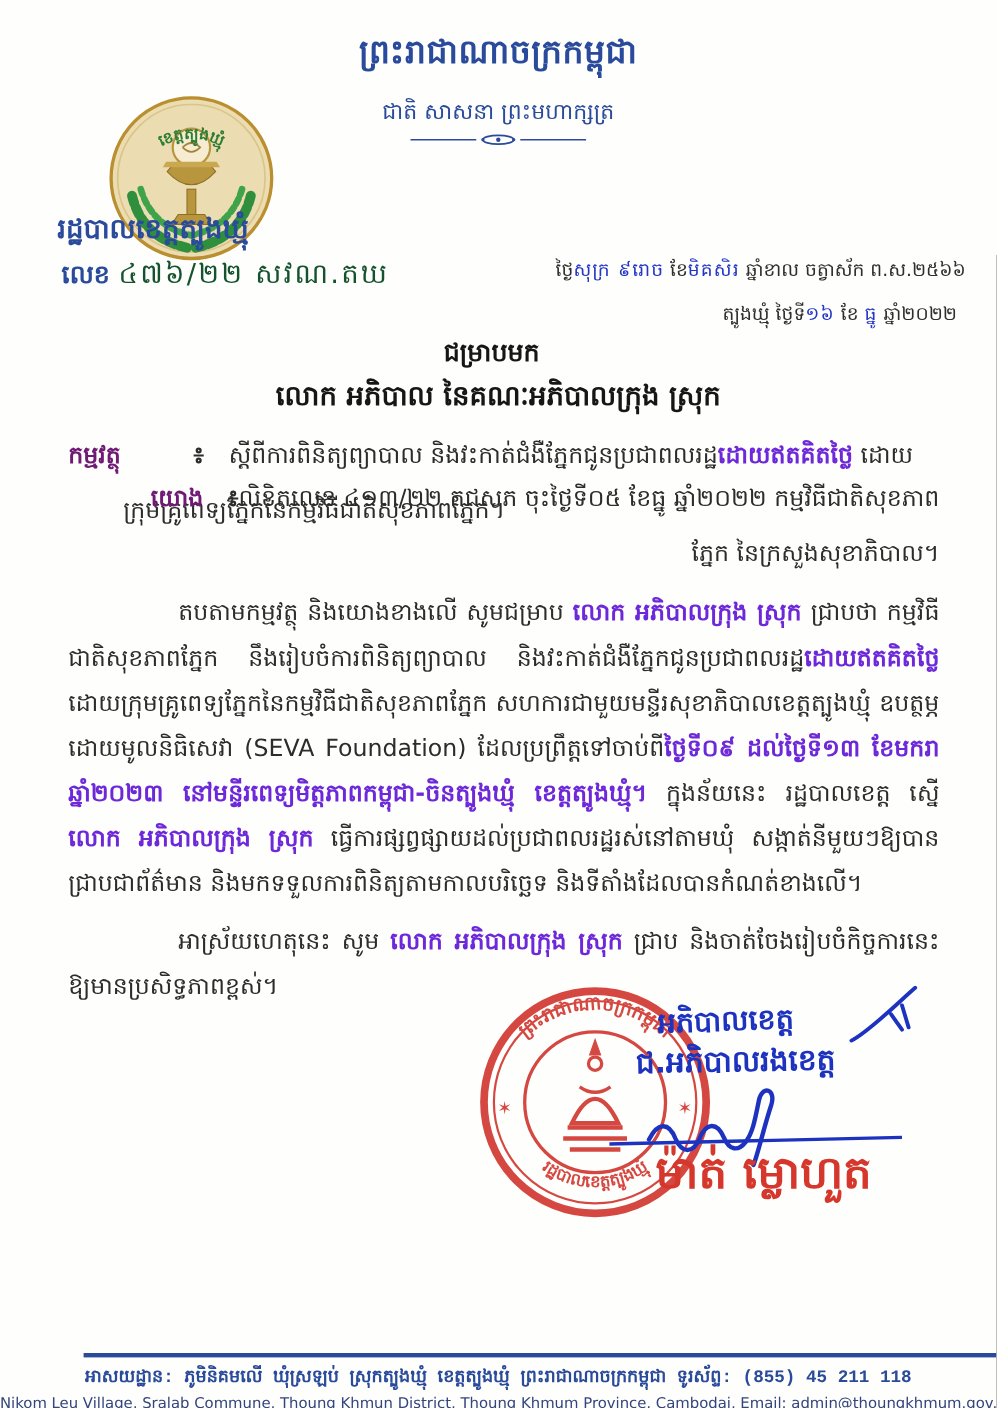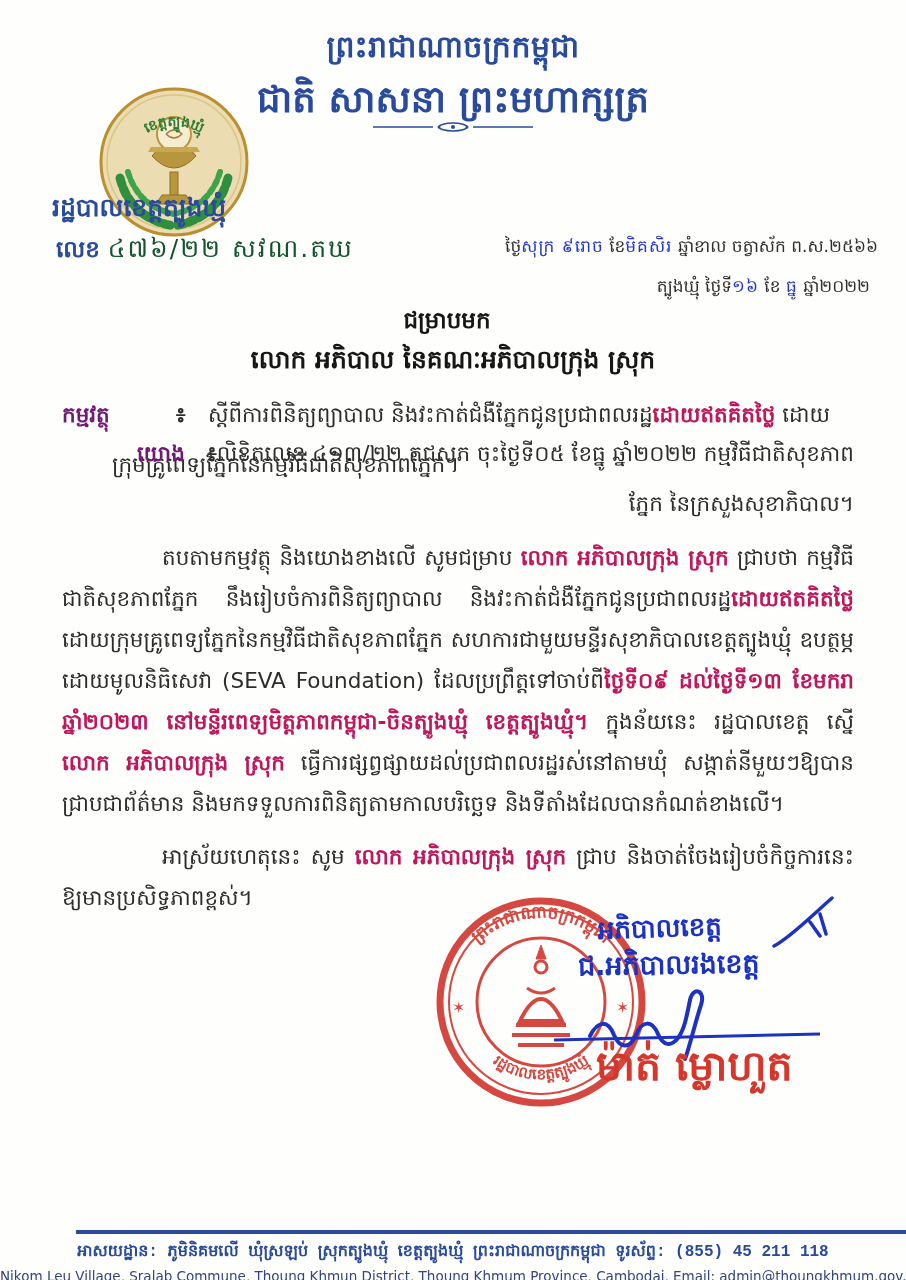--- a/index.html
+++ b/index.html
@@ -7,21 +7,21 @@
   .page{
     position:relative;width:906px;height:1280px;margin:0 auto;
     background:#fefefc;overflow:hidden;
     font-family:"DejaVu Sans","Liberation Sans",sans-serif;
     color:#2c2c2c;
   }
   .abs{position:absolute;}
   
   .hdr{left:0;right:0;top:28px;text-align:center;color:#2a4b9b;}
   .hdr .h1{font-size:30px;font-weight:700;letter-spacing:.5px;}
-  .hdr .h2{font-size:37px;font-weight:700;margin-top:4px;}
+  .hdr .h2{font-size:20px;font-weight:400;margin-top:16px;}
   .divider{left:0;right:0;top:120px;display:flex;justify-content:center;}
   
   .emblem{left:98px;top:86px;width:152px;height:152px;}
   .admin-name{left:52px;top:192px;width:260px;font-size:25px;font-weight:700;color:#2a4b9b;}
   .number-line{left:56px;top:233px;font-size:23px;font-weight:700;color:#2a4b9b;white-space:nowrap;}
   .hw{color:#14532d;font-weight:600;}
   .number-line .hw{font-size:25px;letter-spacing:2px;font-weight:500;}
   
   .dates{right:28px;top:226px;text-align:right;font-size:17px;line-height:40px;color:#2e2e2e;white-space:nowrap;}
   .dates .seg-hw{color:#2336c8;font-weight:500;letter-spacing:1px;}
@@ -33,21 +33,21 @@
   .tag-block{left:62px;width:792px;font-size:21.5px;line-height:50px;color:#2c2c2c;
     padding-left:50px;text-indent:-50px;box-sizing:border-box;}
   .tag-block .lbl{display:inline-block;width:114px;font-weight:700;color:#701a75;text-indent:0;}
   .tag-block .colon{display:inline-block;width:32px;font-weight:700;text-indent:0;}
   .subj{top:390px;}
   .refr{top:429px;text-align:right;}
   
   .body-flow{left:62px;top:537px;width:792px;font-size:21.5px;line-height:41px;
     text-align:justify;color:#2c2c2c;}
   .body-flow p{margin:0 0 12px 0;text-indent:100px;}
-  .seg-bold{font-weight:700;color:#be185d;margin-top:26px;}
+  .seg-bold{font-weight:700;color:#6d28d9;margin-top:26px;}
   .seg-hw{color:#2336c8;font-weight:500;}
   .endmark{position:relative;display:inline-block;width:26px;height:20px;vertical-align:-2px;}
   
   .stamp{left:432px;top:893px;width:218px;height:218px;opacity:.88;}
   .sig-line1{left:598px;top:912px;font-size:26px;font-weight:700;color:#1d33c0;transform:rotate(-2deg);white-space:nowrap;}
   .sig-line2{left:578px;top:948px;font-size:27px;font-weight:700;color:#1d33c0;transform:rotate(-1deg);white-space:nowrap;}
   .sig-flourish{left:770px;top:896px;width:70px;height:56px;}
   .signature{left:552px;top:982px;width:300px;height:80px;}
   .sig-name{left:596px;top:1040px;font-size:41px;font-weight:700;color:#d5372c;white-space:nowrap;}
   

